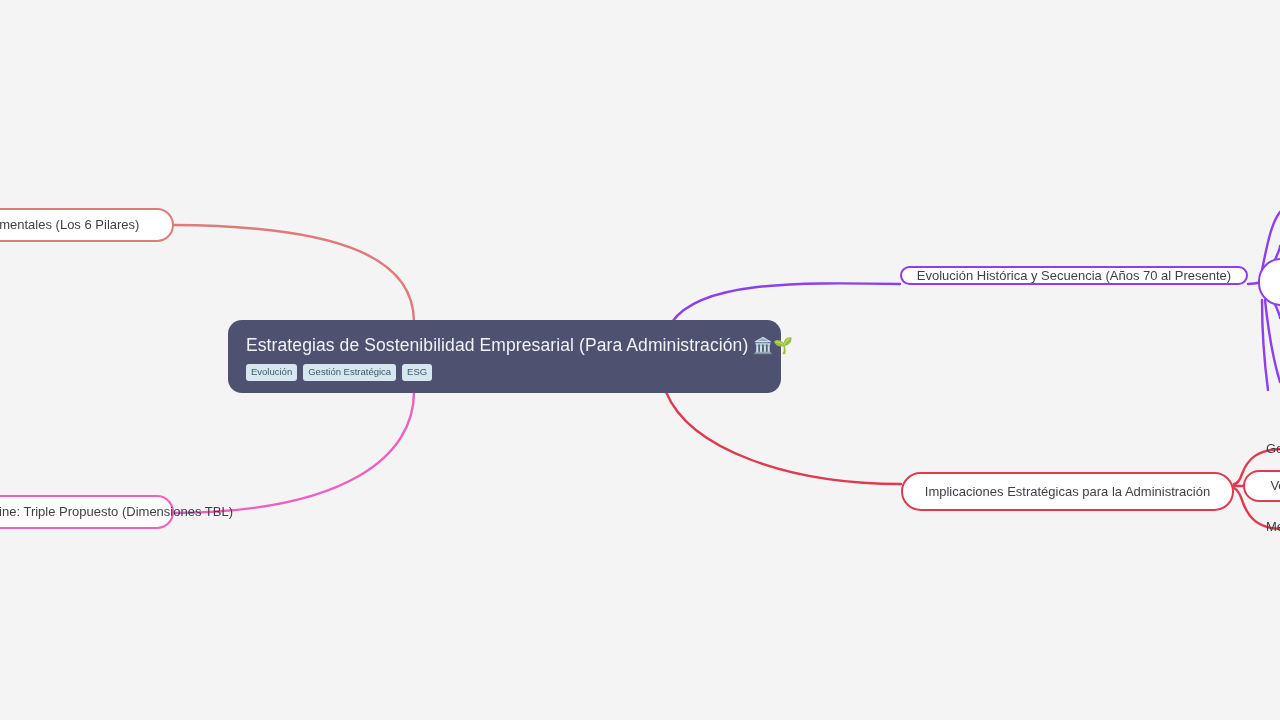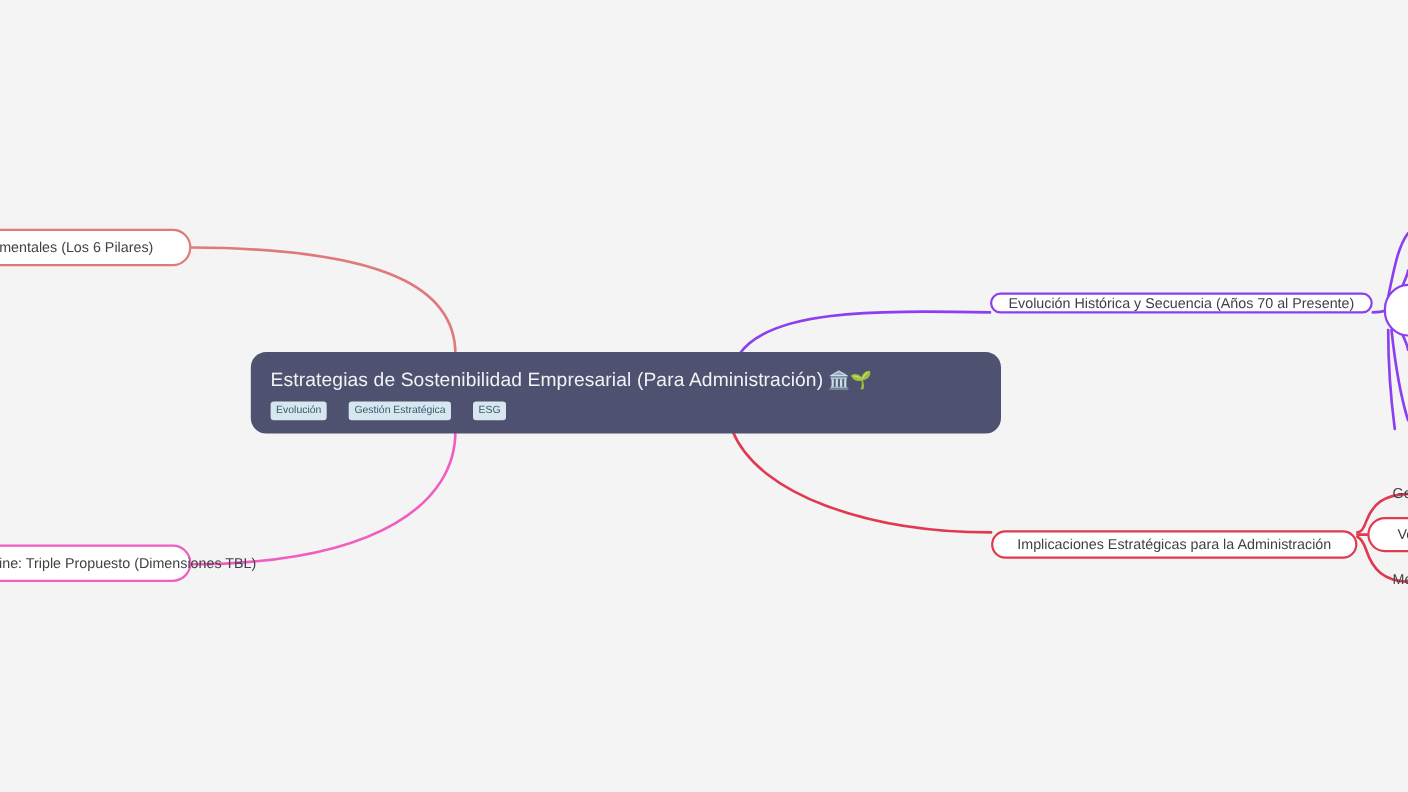--- a/index.html
+++ b/index.html
@@ -27,21 +27,21 @@
     width: 1280px;
     height: 720px;
     pointer-events: none;
   }
 
   
   .root-node {
     position: absolute;
     left: 228px;
     top: 320px;
-    width: 682px;
+    width: 553px;
     box-sizing: border-box;
     background: #4e5170;
     border-radius: 14px;
     padding: 14px 18px 12px 18px;
     z-index: 5;
   }
   .root-title {
     color: #f2f2f5;
     font-size: 17.5px;
     line-height: 22px;
@@ -49,21 +49,21 @@
     letter-spacing: 0.1px;
     white-space: nowrap;
   }
   .root-title .emoji {
     font-size: 16px;
     letter-spacing: 0;
   }
   .root-tags {
     margin-top: 7px;
     display: flex;
-    gap: 20px;
+    gap: 6px;
     align-items: center;
   }
   .root-tag {
     background: #d7e7f0;
     color: #3c5a6b;
     font-size: 9.5px;
     line-height: 12px;
     padding: 2px 5px 3px 5px;
     border-radius: 3px;
     white-space: nowrap;
@@ -109,23 +109,23 @@
   #node-evolucion {
     left: 900px;
     top: 266px;
     width: 348px;
     height: 19px;
     border-color: #8b3ff0;
   }
 
   #node-implicaciones {
     left: 901px;
-    top: 482px;
+    top: 472px;
     width: 333px;
-    height: 26px;
+    height: 39px;
     border-color: #e03a4e;
   }
 
   
   #node-evo-child-hub {
     left: 1258px;
     top: 258px;
     width: 46px;
     height: 48px;
     border-color: #8b3ff0;

